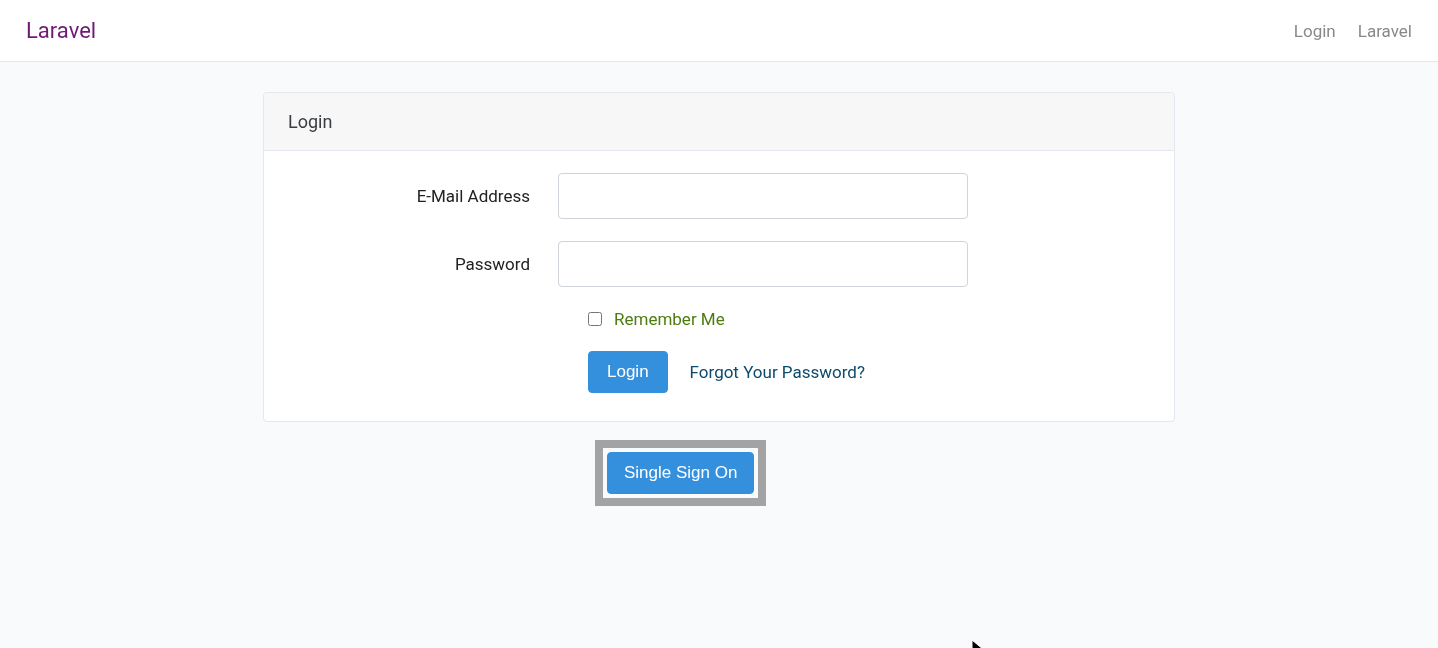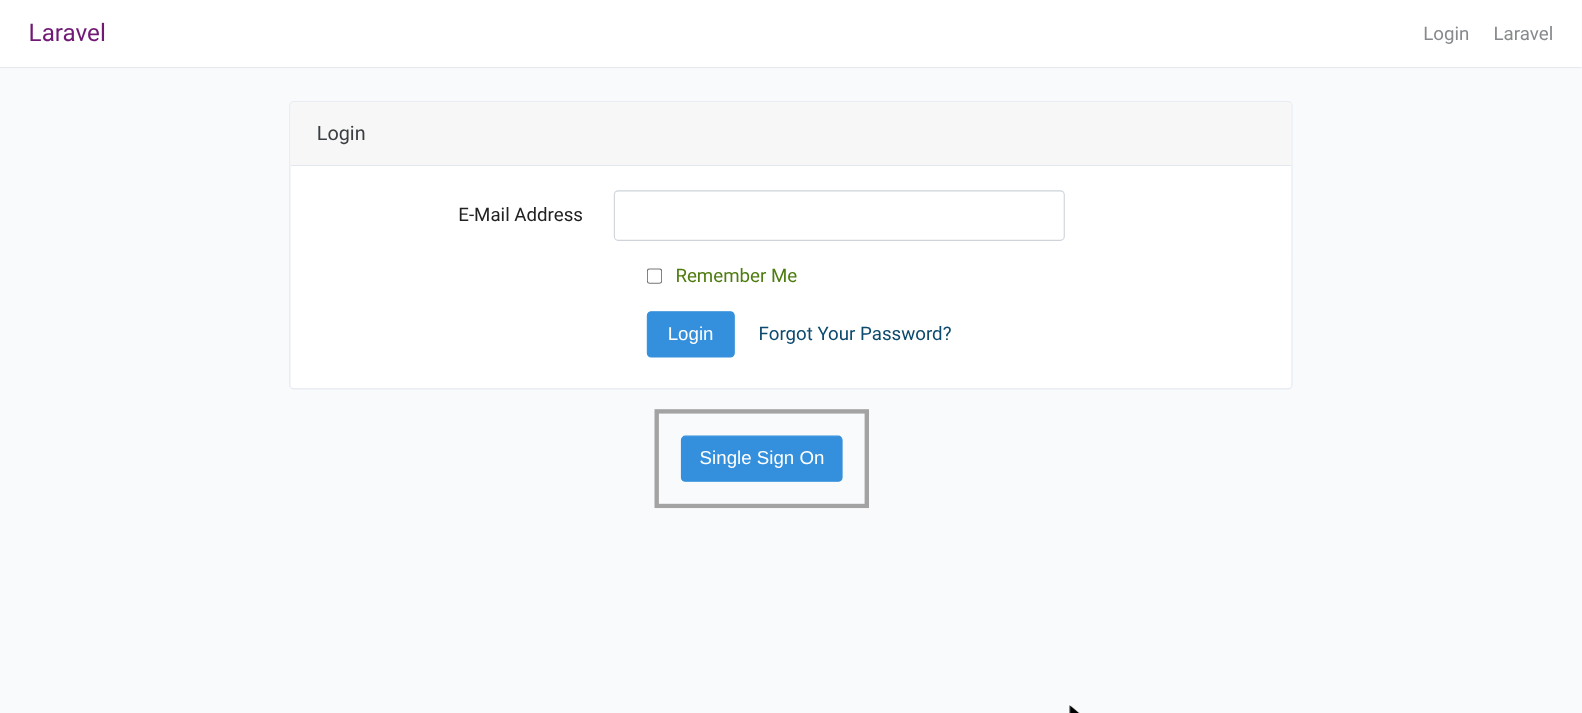--- a/index.html
+++ b/index.html
@@ -114,22 +114,22 @@
       color: #0c4a6e;
       text-decoration: none;
       font-size: 17px;
     }
     .sso-wrap {
       margin-top: 18px;
       padding-left: 332px;
     }
     .sso-highlight {
       display: inline-block;
-      border: 4px solid #a3a3a3;
-      padding: 20px;
+      border: 8px solid #a3a3a3;
+      padding: 4px;
     }
     .btn-sso {
       background: #3490dc;
       border: 1px solid #3490dc;
       color: #fff;
       padding: 10px 16px;
       border-radius: 4px;
       font-size: 17px;
       cursor: pointer;
       display: block;
@@ -157,20 +157,26 @@
     <div class="card-header">Login</div>
     <div class="card-body">
 
       <div class="form-row">
         <label class="form-label">E-Mail Address</label>
         <div class="form-input-wrap">
           <input type="email" class="form-control" value="" style="">
         </div>
       </div>
 
+      <div class="form-row">
+        <label class="form-label">Password</label>
+        <div class="form-input-wrap">
+          <input type="password" class="form-control" value="" style="">
+        </div>
+      </div>
 
       <div class="checkbox-row">
         <input type="checkbox" style="">
         <span class="checkbox-label">Remember Me</span>
       </div>
 
       <div class="action-row">
         <button class="btn-primary">Login</button>
         <a href="#" class="forgot-link">Forgot Your Password?</a>
       </div>

